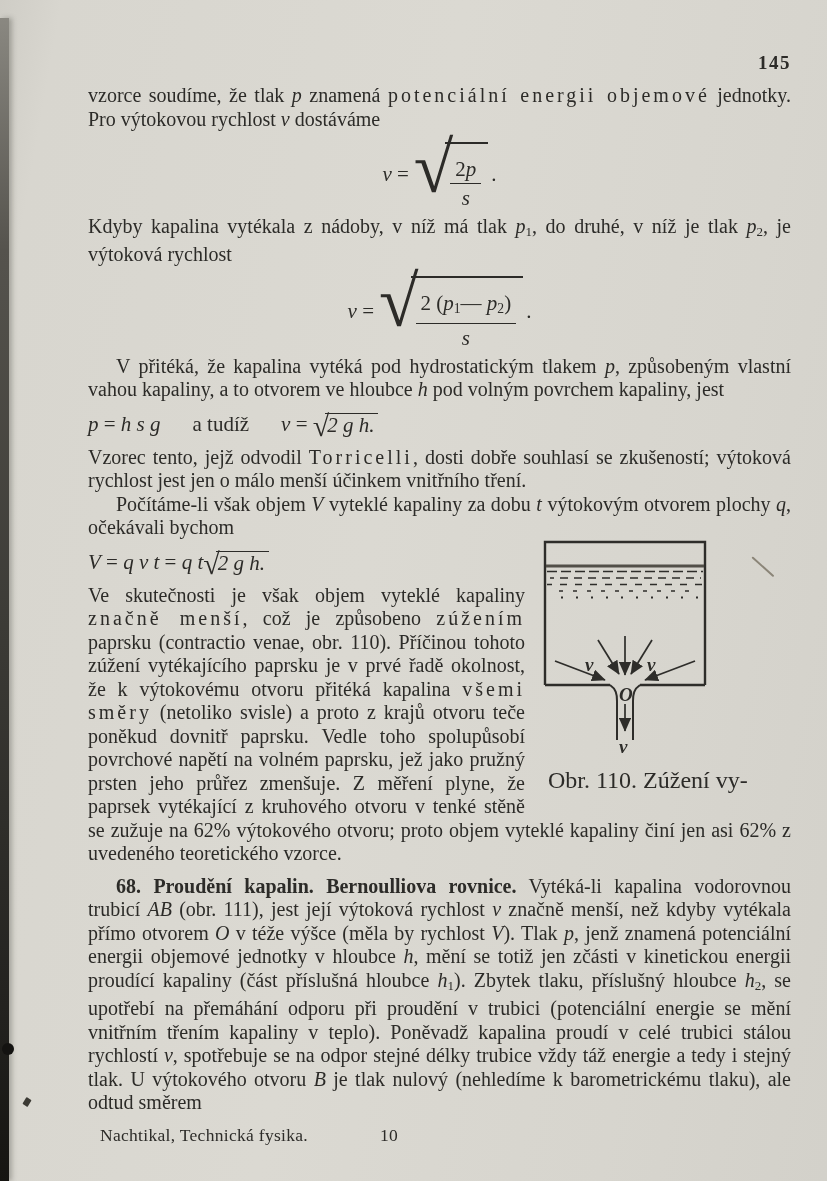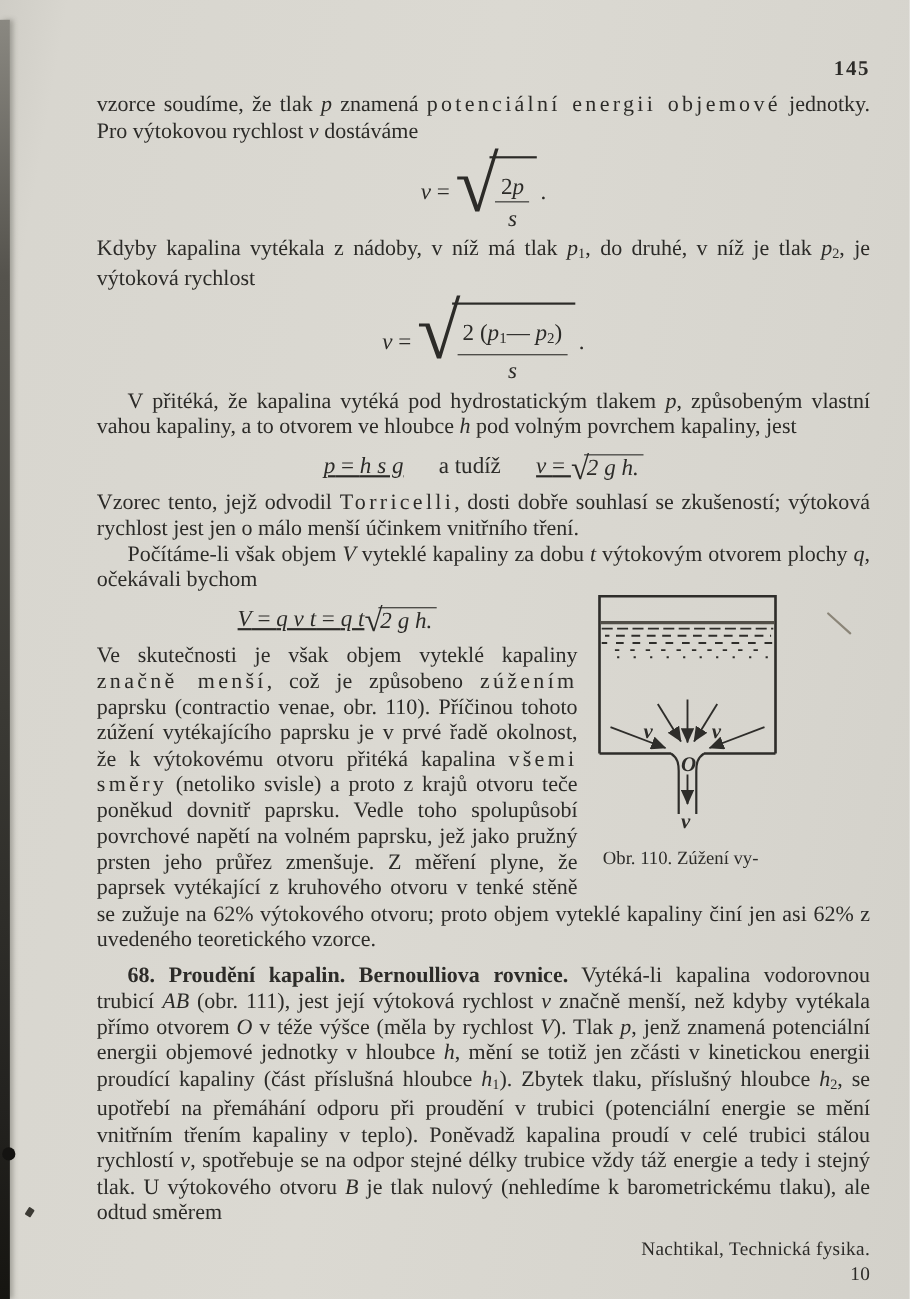--- a/index.html
+++ b/index.html
@@ -32,33 +32,33 @@
   .eq-f1{margin:7px 0 5px;}
   .eq-f2{margin:5px 0 5px;}
   .eq-lhs{margin-right:5px;}
   .bigroot{display:inline-flex;align-items:flex-start;}
   .rs-big{font-size:72px;line-height:57px;font-style:normal;margin-right:-8px;transform:translateY(2px);}
   .radbody{display:inline-flex;flex-direction:column;align-items:center;border-top:2.2px solid #2c2b28;margin-top:4px;padding:1px 7px 0 5px;}
   .num{border-bottom:1.8px solid #2c2b28;padding:12px 5px 2px;line-height:24px;}
   .den{padding-top:2px;line-height:24px;}
   .eq-tail{margin-left:3px;}
   
-  .eq-line{text-align:center;margin:7px 0;font-size:21px;line-height:30px;text-decoration:underline;}
+  .eq-line{text-align:left;margin:7px 0;font-size:21px;line-height:30px;}
   .eq-line .gap{display:inline-block;margin:0 32px;}
   .sqrt{display:inline-flex;align-items:flex-start;vertical-align:-5px;}
   .rs-sm{font-size:30px;line-height:27px;font-style:normal;margin-right:-4px;}
   .sqrt .ol{border-top:1.9px solid #2c2b28;margin-top:1px;padding:0 4px 0 2px;line-height:23px;}
   
   figure.fig{float:right;width:252px;margin:0 0 6px 14px;}
   .figsvg{display:block;}
-  .figcap{font-size:17px;line-height:24px;margin-top:10px;color:#2c2b28;}
+  .figcap{font-size:24px;line-height:24px;margin-top:10px;color:#2c2b28;}
   .figcap .l1{text-indent:9px;}
   .figcap .l2{word-spacing:7px;}
   
-  .footer{margin:9px 0 0 12px;font-size:17.5px;display:flex;align-items:flex-end;letter-spacing:0.3px;flex-direction:column;}
+  .footer{margin:9px 0 0 12px;font-size:17.5px;display:flex;align-items:flex-start;letter-spacing:0.3px;}
   .footer .sheet{margin-left:72px;}
 </style>
 </head>
 <body>
 
 <div class="page">
 
   <div class="scan-edge"></div>
   <div class="ink-dot"></div>
   <div class="ink-tick"></div>

